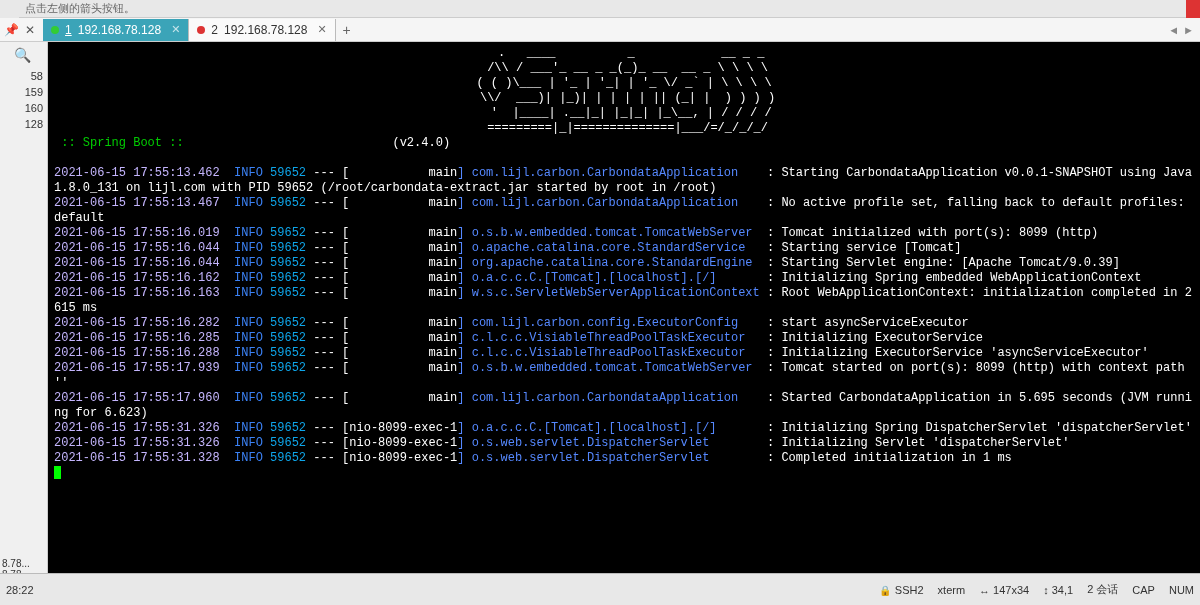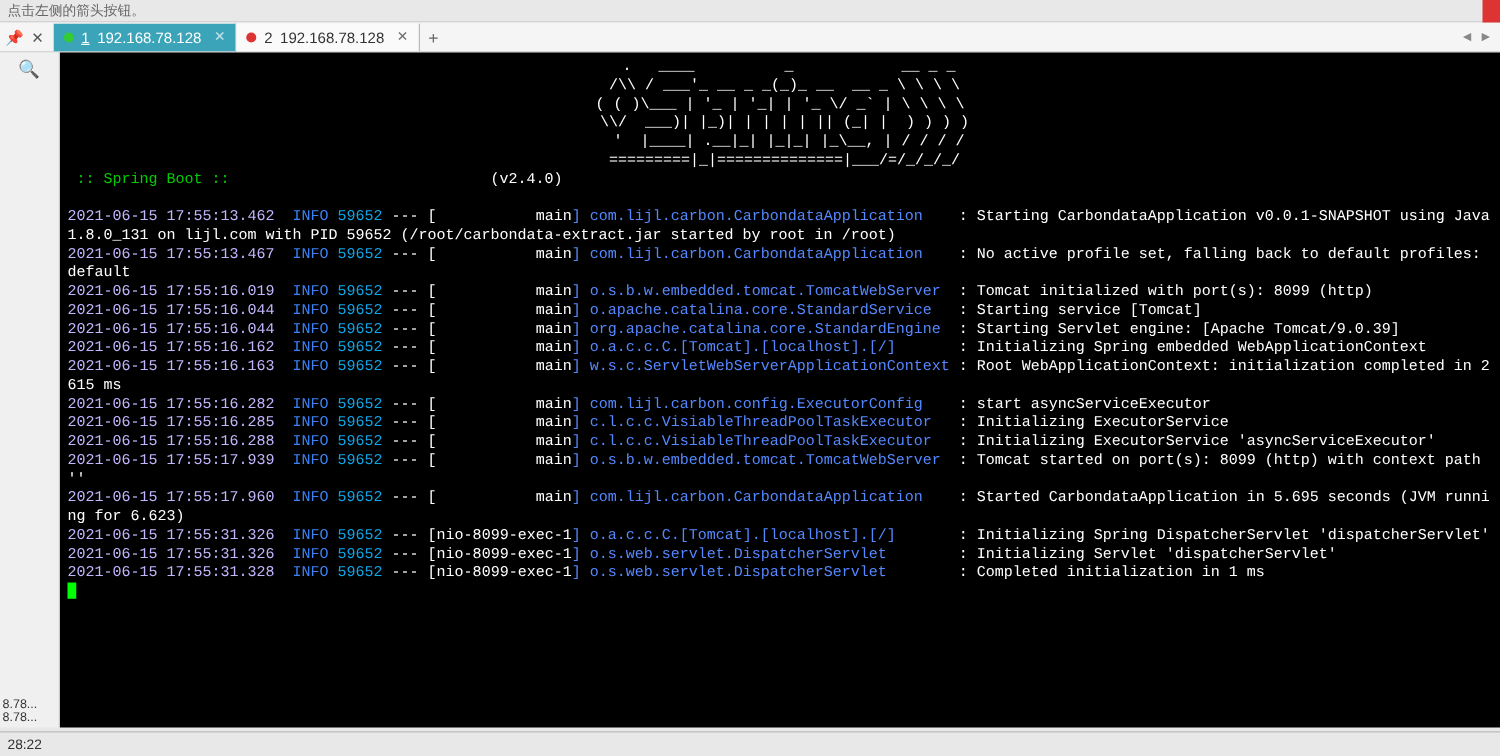--- a/index.html
+++ b/index.html
@@ -1,17 +1,17 @@
 <!DOCTYPE html>
 <html><head>
 <meta charset="utf-8">
 <style>
 * { margin: 0; padding: 0; box-sizing: border-box; }
 body { font-family: -apple-system, "Segoe UI", sans-serif; background: #e8e8e8; width: 1200px; height: 605px; overflow: hidden; position: relative; }
-.topbar { height: 18px; background: #e8e8e8; font-size: 11px; color: #666; padding: 2px 6px; border-bottom: 1px solid #ccc; display: flex; align-items: center; }
+.topbar { height: 18px; background: #e8e8e8; font-size: 11px; color: #666; padding: 2px 6px; border-bottom: 1px solid #ccc; display: flex; align-items: center; margin-left: 19px; }
 .red-close { position: absolute; top: 0; right: 0; width: 14px; height: 18px; background: #d33; z-index: 10; }
 .tab-row { height: 24px; background: #f5f5f5; display: flex; align-items: center; padding-left: 4px; border-bottom: 1px solid #ccc; }
 .pin-area { display: flex; align-items: center; gap: 6px; margin-right: 8px; color: #555; font-size: 12px; }
 .tab { display: flex; align-items: center; height: 22px; padding: 0 8px; font-size: 12px; border-right: 1px solid #bbb; cursor: pointer; gap: 6px; }
 .tab.active { background: #3ba4b8; color: #fff; }
 .tab.inactive { background: #fafafa; color: #333; }
 .tab-dot { width: 8px; height: 8px; border-radius: 50%; display: inline-block; }
 .tab-dot.green { background: #3c3; }
 .tab-dot.red { background: #d33; }
 .tab-close { font-size: 11px; opacity: 0.7; margin-left: 4px; }
@@ -29,21 +29,21 @@
 .log-line { white-space: pre-wrap; word-break: break-all; }
 .ts { color: #c4b5fd; }
 .lvl { color: #3b82f6; }
 .pid { color: #0ea5e9; }
 .sep { color: #fff; }
 .thr { color: #fff; }
 .brk { color: #58f; }
 .logger { color: #58f; }
 .msg { color: #fff; }
 .cursor { display: inline-block; width: 7px; height: 13px; background: #0f0; }
-.statusbar { position: absolute; bottom: 0; left: 0; right: 0; height: 20px; background: #e8e8e8; border-top: 1px solid #bbb; display: flex; align-items: center; font-size: 11px; color: #333; padding: 0 6px; }
+.statusbar { position: absolute; bottom: 0; left: 0; right: 0; height: 32px; background: #e8e8e8; border-top: 1px solid #bbb; display: flex; align-items: center; font-size: 11px; color: #333; padding: 0 6px; }
 .statusbar .sb-left { }
 .statusbar .sb-right { margin-left: auto; display: flex; gap: 14px; align-items: center; }
 .sb-item { display: flex; align-items: center; gap: 3px; }
 .lock-icon::before { content: "🔒"; font-size: 10px; }
 </style>
 </head>
 <body>
 
 <div class="red-close"></div>
 
@@ -73,23 +73,47 @@
   <div class="new-tab">+</div>
   <div class="nav-arrows">
     <span>◄</span>
     <span>►</span>
   </div>
 </div>
 
 <div class="body-row">
   <div class="left-rail">
     <div class="search-icon">🔍</div>
+    <div id="rail-entries">
+        <div class="entry">58</div>
+        <div class="entry">159</div>
+        <div class="entry">160</div>
+        <div class="entry">128</div>
+      </div>
     <div class="sessions" id="rail-sessions">
         <div>8.78...</div>
         <div>8.78...</div>
       </div>
   </div>
   <div class="terminal" id="terminal"><div class="ascii">  .   ____          _            __ _ _</div><div class="ascii"> /\\ / ___'_ __ _ _(_)_ __  __ _ \ \ \ \</div><div class="ascii">( ( )\___ | '_ | '_| | '_ \/ _` | \ \ \ \</div><div class="ascii"> \\/  ___)| |_)| | | | | || (_| |  ) ) ) )</div><div class="ascii">  '  |____| .__|_| |_|_| |_\__, | / / / /</div><div class="ascii"> =========|_|==============|___/=/_/_/_/</div><div><span class="spring-label"> :: Spring Boot :: </span>             <span class="version">               (v2.4.0)</span></div><div>&nbsp;</div><div class="log-line"><span class="ts">2021-06-15 17:55:13.462</span>  <span class="lvl">INFO</span> <span class="pid">59652</span> <span class="sep">---</span> <span class="thr">[           main</span><span class="brk">]</span> <span class="logger">com.lijl.carbon.CarbondataApplication   </span> <span class="sep">:</span> <span class="msg">Starting CarbondataApplication v0.0.1-SNAPSHOT using Java 1.8.0_131 on lijl.com with PID 59652 (/root/carbondata-extract.jar started by root in /root)</span></div><div class="log-line"><span class="ts">2021-06-15 17:55:13.467</span>  <span class="lvl">INFO</span> <span class="pid">59652</span> <span class="sep">---</span> <span class="thr">[           main</span><span class="brk">]</span> <span class="logger">com.lijl.carbon.CarbondataApplication   </span> <span class="sep">:</span> <span class="msg">No active profile set, falling back to default profiles: default</span></div><div class="log-line"><span class="ts">2021-06-15 17:55:16.019</span>  <span class="lvl">INFO</span> <span class="pid">59652</span> <span class="sep">---</span> <span class="thr">[           main</span><span class="brk">]</span> <span class="logger">o.s.b.w.embedded.tomcat.TomcatWebServer </span> <span class="sep">:</span> <span class="msg">Tomcat initialized with port(s): 8099 (http)</span></div><div class="log-line"><span class="ts">2021-06-15 17:55:16.044</span>  <span class="lvl">INFO</span> <span class="pid">59652</span> <span class="sep">---</span> <span class="thr">[           main</span><span class="brk">]</span> <span class="logger">o.apache.catalina.core.StandardService  </span> <span class="sep">:</span> <span class="msg">Starting service [Tomcat]</span></div><div class="log-line"><span class="ts">2021-06-15 17:55:16.044</span>  <span class="lvl">INFO</span> <span class="pid">59652</span> <span class="sep">---</span> <span class="thr">[           main</span><span class="brk">]</span> <span class="logger">org.apache.catalina.core.StandardEngine </span> <span class="sep">:</span> <span class="msg">Starting Servlet engine: [Apache Tomcat/9.0.39]</span></div><div class="log-line"><span class="ts">2021-06-15 17:55:16.162</span>  <span class="lvl">INFO</span> <span class="pid">59652</span> <span class="sep">---</span> <span class="thr">[           main</span><span class="brk">]</span> <span class="logger">o.a.c.c.C.[Tomcat].[localhost].[/]      </span> <span class="sep">:</span> <span class="msg">Initializing Spring embedded WebApplicationContext</span></div><div class="log-line"><span class="ts">2021-06-15 17:55:16.163</span>  <span class="lvl">INFO</span> <span class="pid">59652</span> <span class="sep">---</span> <span class="thr">[           main</span><span class="brk">]</span> <span class="logger">w.s.c.ServletWebServerApplicationContext</span> <span class="sep">:</span> <span class="msg">Root WebApplicationContext: initialization completed in 2615 ms</span></div><div class="log-line"><span class="ts">2021-06-15 17:55:16.282</span>  <span class="lvl">INFO</span> <span class="pid">59652</span> <span class="sep">---</span> <span class="thr">[           main</span><span class="brk">]</span> <span class="logger">com.lijl.carbon.config.ExecutorConfig   </span> <span class="sep">:</span> <span class="msg">start asyncServiceExecutor</span></div><div class="log-line"><span class="ts">2021-06-15 17:55:16.285</span>  <span class="lvl">INFO</span> <span class="pid">59652</span> <span class="sep">---</span> <span class="thr">[           main</span><span class="brk">]</span> <span class="logger">c.l.c.c.VisiableThreadPoolTaskExecutor  </span> <span class="sep">:</span> <span class="msg">Initializing ExecutorService</span></div><div class="log-line"><span class="ts">2021-06-15 17:55:16.288</span>  <span class="lvl">INFO</span> <span class="pid">59652</span> <span class="sep">---</span> <span class="thr">[           main</span><span class="brk">]</span> <span class="logger">c.l.c.c.VisiableThreadPoolTaskExecutor  </span> <span class="sep">:</span> <span class="msg">Initializing ExecutorService 'asyncServiceExecutor'</span></div><div class="log-line"><span class="ts">2021-06-15 17:55:17.939</span>  <span class="lvl">INFO</span> <span class="pid">59652</span> <span class="sep">---</span> <span class="thr">[           main</span><span class="brk">]</span> <span class="logger">o.s.b.w.embedded.tomcat.TomcatWebServer </span> <span class="sep">:</span> <span class="msg">Tomcat started on port(s): 8099 (http) with context path ''</span></div><div class="log-line"><span class="ts">2021-06-15 17:55:17.960</span>  <span class="lvl">INFO</span> <span class="pid">59652</span> <span class="sep">---</span> <span class="thr">[           main</span><span class="brk">]</span> <span class="logger">com.lijl.carbon.CarbondataApplication   </span> <span class="sep">:</span> <span class="msg">Started CarbondataApplication in 5.695 seconds (JVM running for 6.623)</span></div><div class="log-line"><span class="ts">2021-06-15 17:55:31.326</span>  <span class="lvl">INFO</span> <span class="pid">59652</span> <span class="sep">---</span> <span class="thr">[nio-8099-exec-1</span><span class="brk">]</span> <span class="logger">o.a.c.c.C.[Tomcat].[localhost].[/]      </span> <span class="sep">:</span> <span class="msg">Initializing Spring DispatcherServlet 'dispatcherServlet'</span></div><div class="log-line"><span class="ts">2021-06-15 17:55:31.326</span>  <span class="lvl">INFO</span> <span class="pid">59652</span> <span class="sep">---</span> <span class="thr">[nio-8099-exec-1</span><span class="brk">]</span> <span class="logger">o.s.web.servlet.DispatcherServlet       </span> <span class="sep">:</span> <span class="msg">Initializing Servlet 'dispatcherServlet'</span></div><div class="log-line"><span class="ts">2021-06-15 17:55:31.328</span>  <span class="lvl">INFO</span> <span class="pid">59652</span> <span class="sep">---</span> <span class="thr">[nio-8099-exec-1</span><span class="brk">]</span> <span class="logger">o.s.web.servlet.DispatcherServlet       </span> <span class="sep">:</span> <span class="msg">Completed initialization in 1 ms</span></div><span class="cursor"></span></div>
 </div>
 
 <div class="statusbar">
   <span class="sb-left">28:22</span>
+  <div class="sb-right">
+    <span class="sb-item">
+        <span class="lock-icon"></span>
+        <span>SSH2</span>
+      </span>
+    <span class="sb-item">xterm</span>
+    <span class="sb-item">
+        <span>↔</span> 
+        <span>147x34</span>
+      </span>
+    <span class="sb-item">
+        <span>↕</span> 
+        <span>34,1</span>
+      </span>
+    <span class="sb-item">2 会话</span>
+    <span class="sb-item">CAP</span>
+    <span class="sb-item">NUM</span>
+  </div>
 </div>
 
 </body></html>

